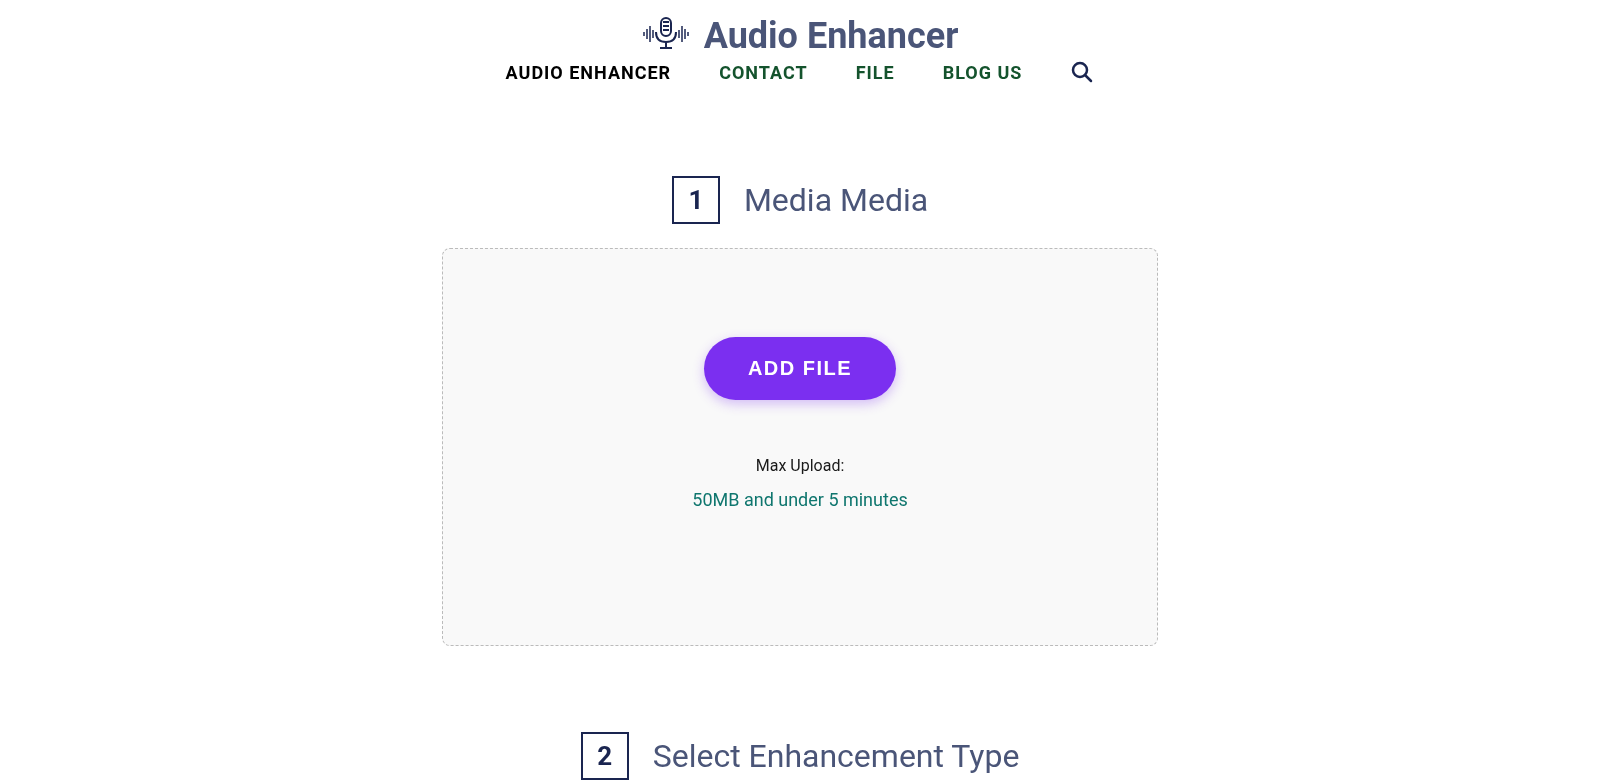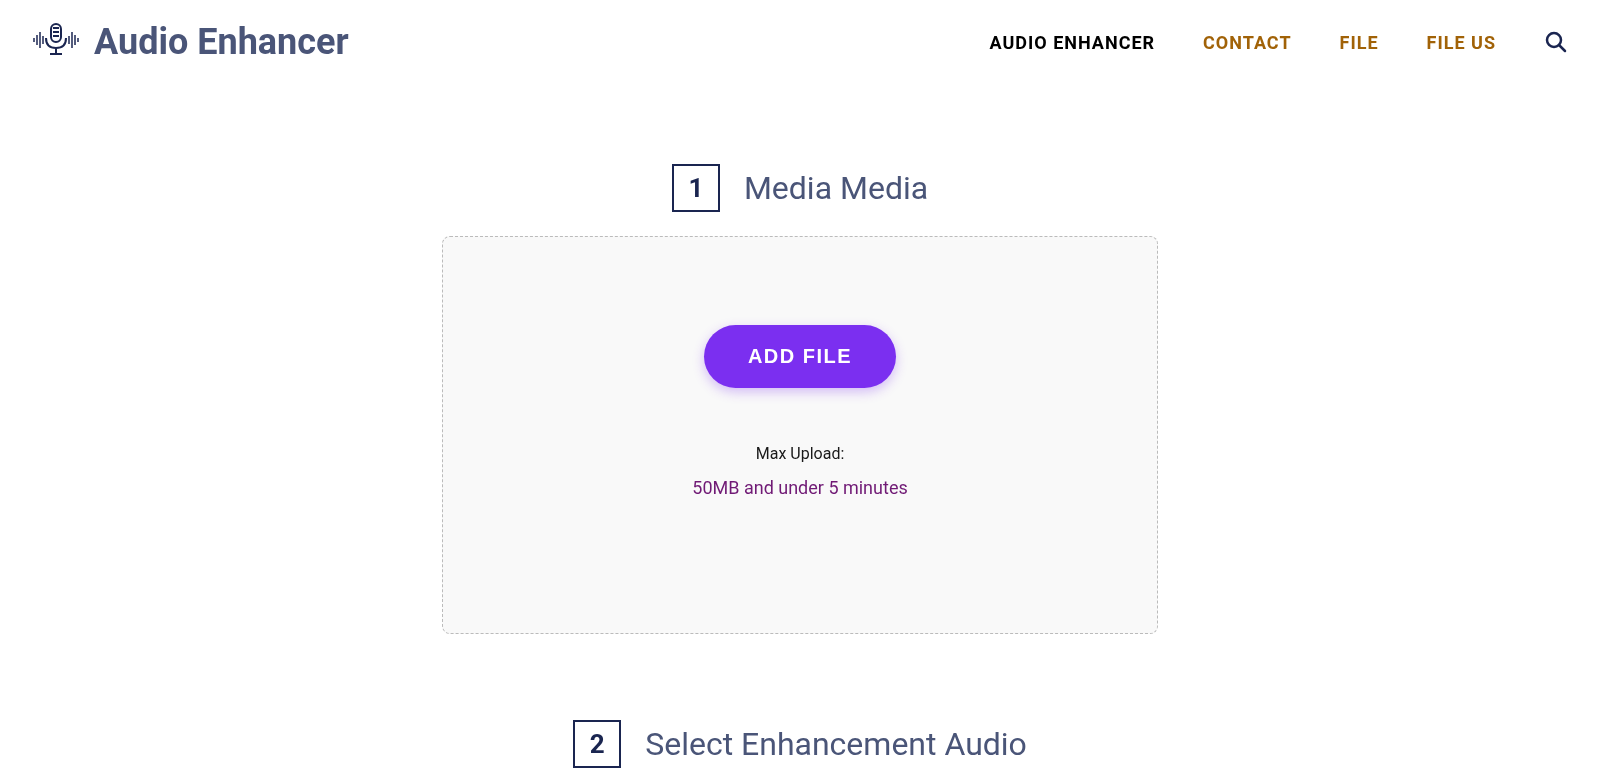--- a/index.html
+++ b/index.html
@@ -11,21 +11,22 @@
       font-family: -apple-system, BlinkMacSystemFont, 'Segoe UI', Roboto, Arial, sans-serif;
       background: #ffffff;
       width: 1600px;
       height: 784px;
       overflow: hidden;
     }
     .header {
       display: flex;
       align-items: center;
       justify-content: space-between;
-      padding: 18px 32px;
+      padding: 12px 32px;
+      flex-direction: column;
     }
     .logo-area {
       display: flex;
       align-items: center;
       gap: 14px;
     }
     .logo-icon {
       width: 48px;
       height: 48px;
       display: flex;
@@ -39,21 +40,21 @@
     }
     .nav {
       display: flex;
       align-items: center;
       gap: 48px;
     }
     .nav-item {
       font-size: 18px;
       font-weight: 700;
       letter-spacing: 1px;
-      color: #a16207;
+      color: #14532d;
       cursor: pointer;
     }
     .nav-item.active {
       color: #000000;
     }
     .search-icon {
       width: 24px;
       height: 24px;
       cursor: pointer;
     }
@@ -109,21 +110,21 @@
       box-shadow: 0 4px 12px rgba(123, 47, 240, 0.3);
     }
     .max-upload-label {
       margin-top: 56px;
       font-size: 16px;
       color: #1a1a1a;
     }
     .max-upload-detail {
       margin-top: 14px;
       font-size: 18px;
-      color: #701a75;
+      color: #0f766e;
     }
     .step2 {
       margin-top: 86px;
     }
   </style>
 </head>
 <body>
 
 <header class="header">
   <div class="logo-area">
@@ -147,21 +148,21 @@
           <line x1="46" y1="20" x2="46" y2="24" stroke-width="1.5"></line>
         </g>
       </svg>
     </span>
     <span class="logo-text">Audio Enhancer</span>
   </div>
   <nav class="nav">
     <a class="nav-item active">AUDIO ENHANCER</a>
     <a class="nav-item">CONTACT</a>
     <a class="nav-item">FILE</a>
-    <a class="nav-item">FILE US</a>
+    <a class="nav-item">BLOG US</a>
     <span class="search-icon">
       <svg viewBox="0 0 24 24" width="24" height="24">
         <circle cx="10" cy="10" r="7" stroke="#1a2550" stroke-width="2.5" fill="none"></circle>
         <line x1="15" y1="15" x2="21" y2="21" stroke="#1a2550" stroke-width="2.5" stroke-linecap="round"></line>
       </svg>
     </span>
   </nav>
 </header>
 
 <main class="main">
@@ -171,15 +172,15 @@
   </div>
 
   <div class="upload-area">
     <button class="add-file-btn">ADD FILE</button>
     <div class="max-upload-label">Max Upload:</div>
     <div class="max-upload-detail">50MB and under 5 minutes</div>
   </div>
 
   <div class="step-header step2">
     <div class="step-number-box">2</div>
-    <h2 class="step-title">Select Enhancement Audio</h2>
+    <h2 class="step-title">Select Enhancement Type</h2>
   </div>
 </main>
 
 </body></html>

